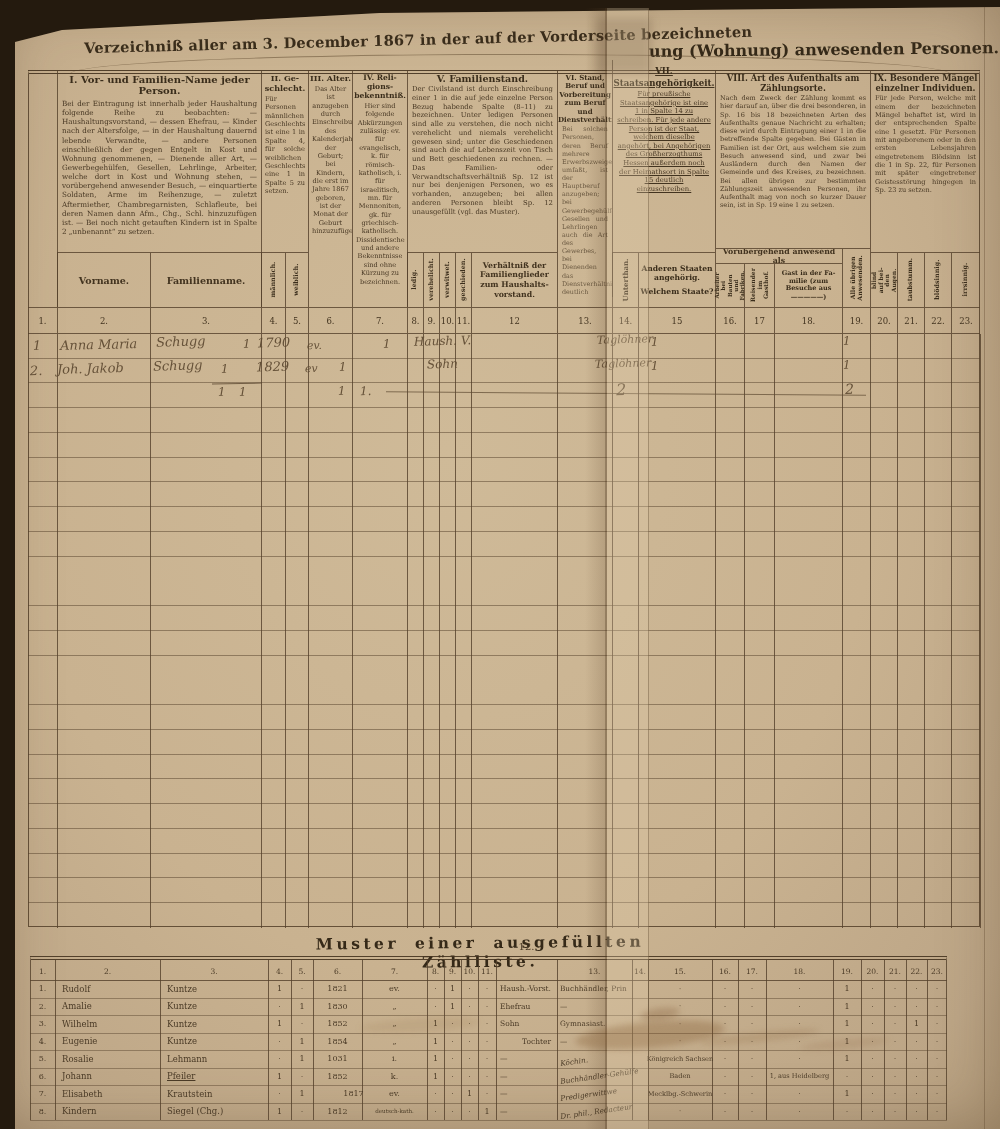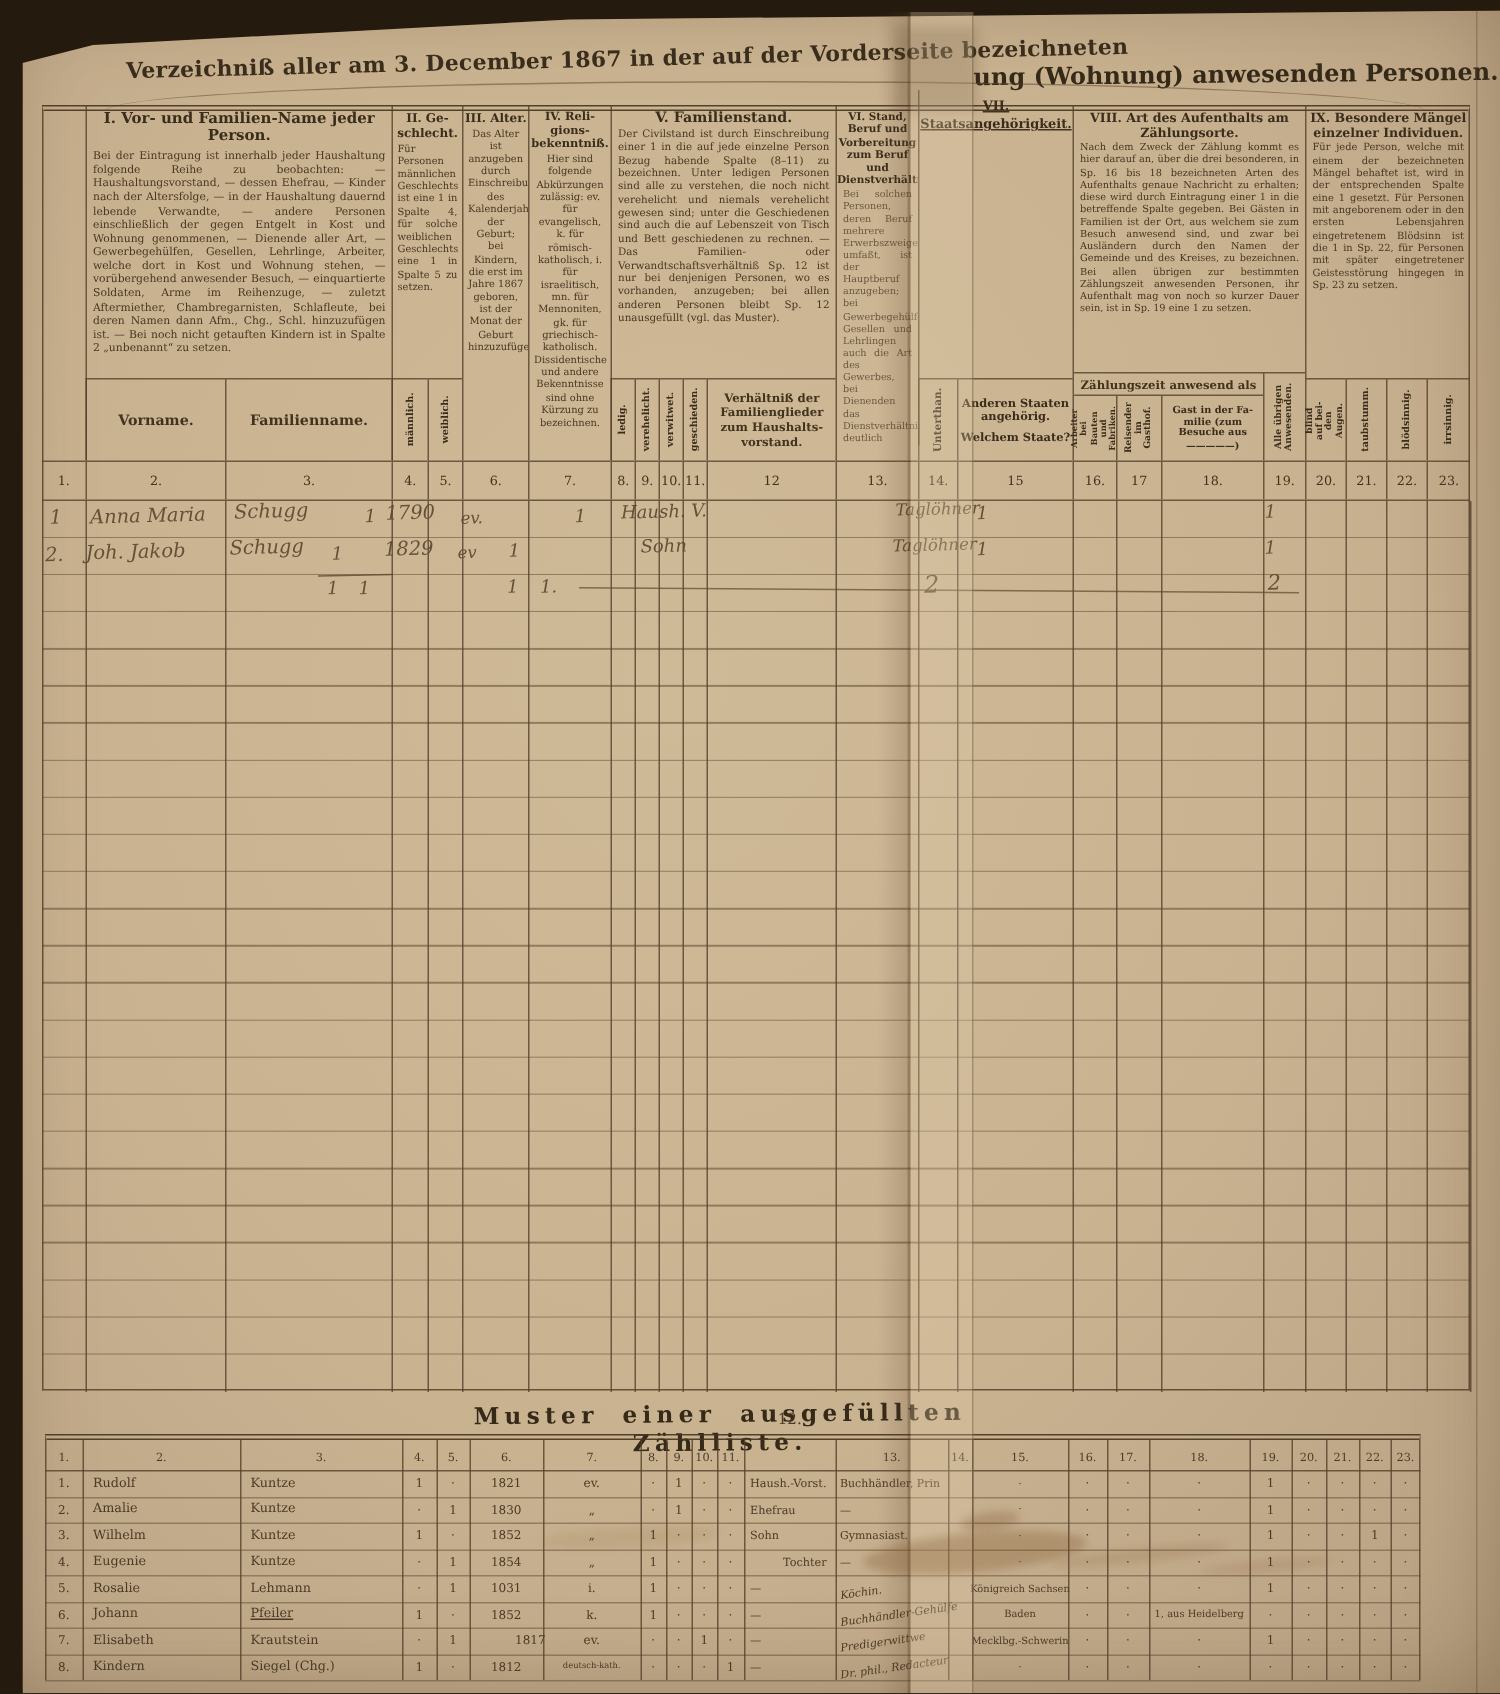--- a/index.html
+++ b/index.html
@@ -84,36 +84,37 @@
     </div>
   <div class="tcell" style="left:471px;top:252px;width:86px;height:55px;font-weight:700;font-size:7.8px;line-height:1.25;padding:0 4px;">Verhältniß der Familienglieder zum Haushalts- vorstand.</div>
 
   <div class="sec" style="left:557px;top:70px;width:55px;height:237px;">
     <div class="st" style="font-size:7px;padding-top:4px;line-height:1.2;">VI. Stand, Beruf und Vorbereitung zum Beruf und Dienstverhältniß.</div>
     <div class="sb" style="font-size:6.4px;height:170px;opacity:.75;filter:blur(.3px);">Bei solchen Personen, deren Beruf mehrere Erwerbszweige umfaßt, ist der Hauptberuf anzugeben; bei Gewerbegehülfen, Gesellen und Lehrlingen auch die Art des Gewerbes, bei Dienenden das Dienstverhältniß deutlich einzuschreiben.</div>
   </div>
 
   <div class="sec" style="left:612px;top:60px;width:103px;height:237px;text-decoration:underline;">
     <div class="st" style="font-size:8.6px;padding-top:5px;line-height:1.4;">VII. Staatsangehörigkeit.</div>
+    <div class="sb" style="font-size:6.8px;height:150px;text-align:center;">Für preußische Staatsangehörige ist eine 1 in Spalte 14 zu schreiben. Für jede andere Person ist der Staat, welchem dieselbe angehört, bei Angehörigen des Großherzogthums Hessen außerdem noch der Heimathsort in Spalte 15 deutlich einzuschreiben.</div>
   </div>
   <div class="vcell" style="left:612px;top:252px;width:26px;height:55px;">
       <div style="white-space:nowrap;font-size:7px;">Unterthan.</div>
     </div>
   <div class="tcell" style="left:638px;top:252px;width:77px;height:55px;">
     <div>
       <div class="st" style="font-size:7.6px;line-height:1.2;">Anderen Staaten angehörig.</div>
       <div class="st" style="font-size:7.6px;margin-top:5px;">Welchem Staate?</div>
     </div>
   </div>
 
   <div class="sec" style="left:715px;top:70px;width:155px;height:178px;">
     <div class="st" style="font-size:8.4px;padding-top:3px;line-height:1.2;">VIII. Art des Aufenthalts am Zählungsorte.</div>
     <div class="sb" style="font-size:6.5px;height:148px;">Nach dem Zweck der Zählung kommt es hier darauf an, über die drei besonderen, in Sp. 16 bis 18 bezeichneten Arten des Aufenthalts genaue Nachricht zu erhalten; diese wird durch Eintragung einer 1 in die betreffende Spalte gegeben. Bei Gästen in Familien ist der Ort, aus welchem sie zum Besuch anwesend sind, und zwar bei Ausländern durch den Namen der Gemeinde und des Kreises, zu bezeichnen. Bei allen übrigen zur bestimmten Zählungszeit anwesenden Personen, ihr Aufenthalt mag von noch so kurzer Dauer sein, ist in Sp. 19 eine 1 zu setzen.</div>
   </div>
-  <div class="tcell" style="left:715px;top:248px;width:127px;height:15px;font-weight:700;font-size:7.8px;">Zählungszeit anwesend als</div>
+  <div class="tcell" style="left:715px;top:248px;width:127px;height:15px;font-weight:700;font-size:7.8px;">Vorübergehend anwesend als</div>
   <div class="vcell" style="left:715px;top:263px;width:29px;height:44px;">
       <div style="font-size:5.6px;width:42px;">Arbeiter bei Bauten und Fabriken.</div>
     </div>
   <div class="vcell" style="left:744px;top:263px;width:30px;height:44px;">
       <div style="font-size:6px;width:42px;">Reisender im Gasthof.</div>
     </div>
   <div class="tcell" style="left:774px;top:263px;width:68px;height:44px;">
     <div>
       <div class="st" style="font-size:6.5px;line-height:1.2;font-weight:700;">Gast in der Fa- milie (zum Besuche aus</div>
       <div class="st" style="font-size:6.5px;">—————)</div>

